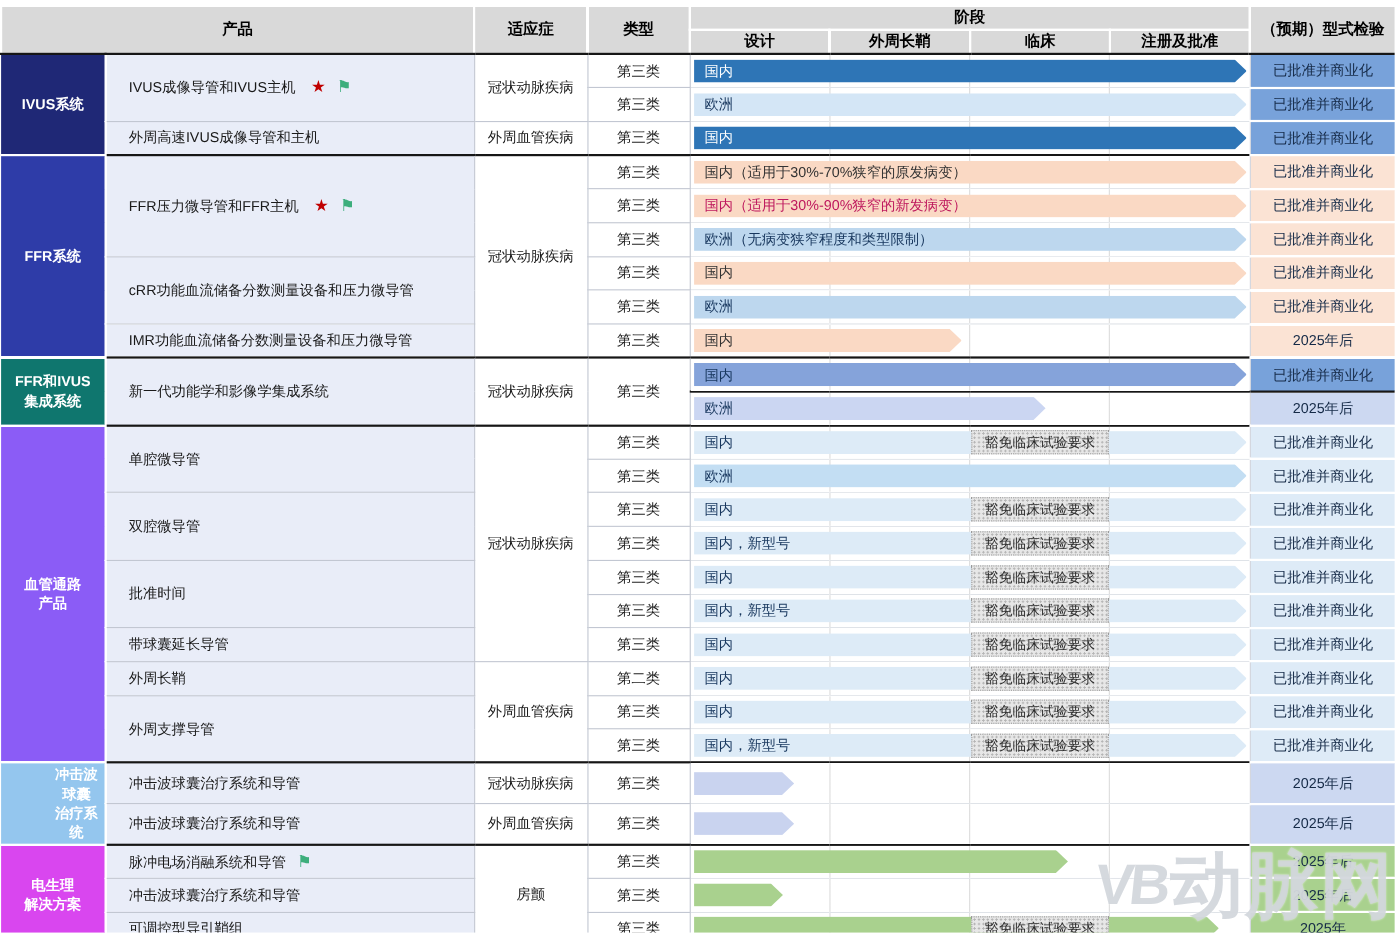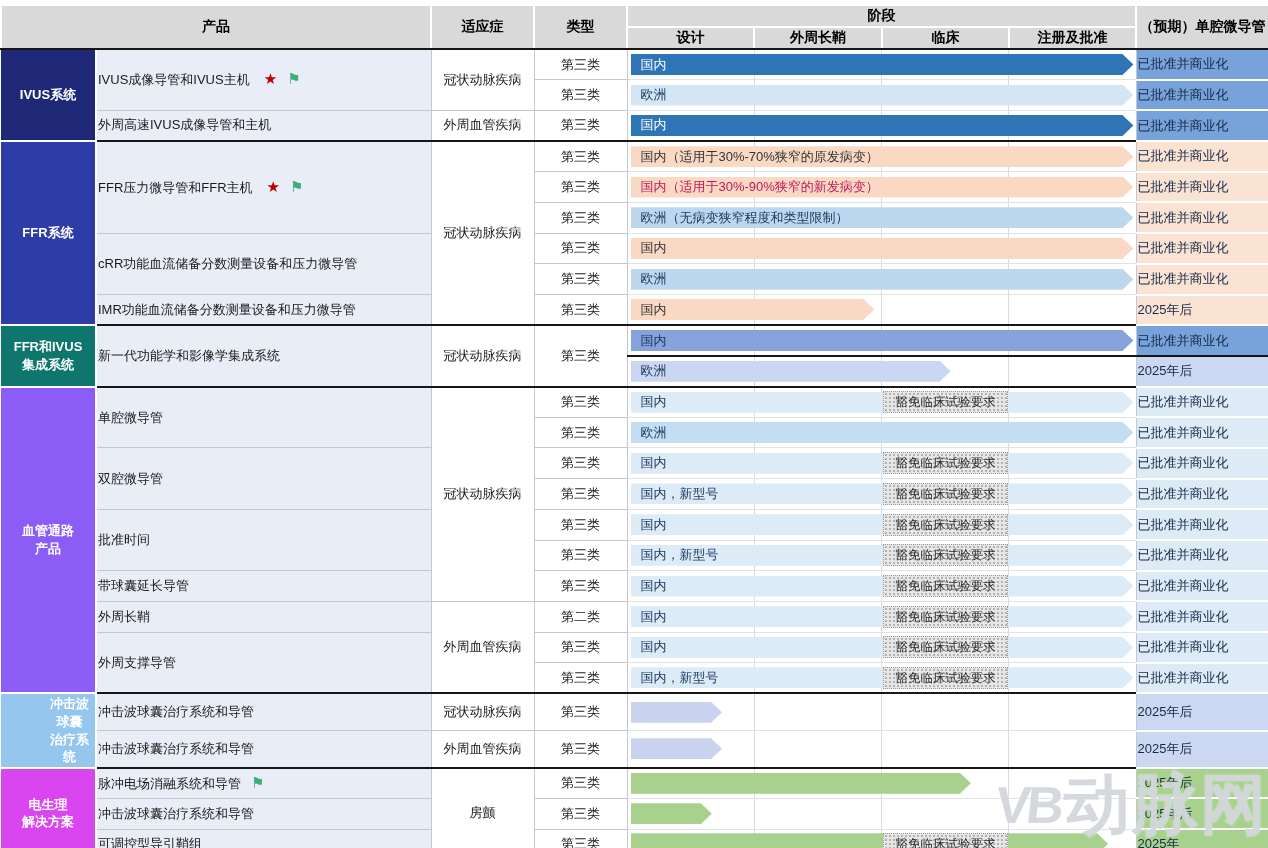--- a/index.html
+++ b/index.html
@@ -9,26 +9,26 @@
   .grid th,.grid td{box-sizing:border-box;overflow:hidden;}
   
   .grid thead th{background:#D9D9D9;border:2px solid #fff;font-weight:bold;font-size:14px;color:#000;height:19px;padding:1px 2px;text-align:center;}
   .grid thead th.bb{border-bottom:2px solid #161616;}
   
   .grid tbody tr{height:30.7px;}
   .grid tbody td{font-size:13px;vertical-align:middle;}
   .group-cell{color:#fff;font-weight:bold;text-align:center;white-space:pre-line;font-size:13.5px;line-height:1.35;border-right:2px solid #fff;}
   tr.sec td{border-top:2px solid #161616;}
   tr.sec td.group-cell{border-top:2px solid #fff;}
-  .product-cell{background:#E9EDF8;border:1px solid #C2C7D2;text-align:left;padding:0 8px 0 1px;}
+  .product-cell{background:#E9EDF8;border:1px solid #C2C7D2;text-align:left;padding:0 8px 0 20px;}
   .indication-cell,.type-cell{background:#fff;border:1px solid #C2C7D2;text-align:center;}
   .stage-cell{position:relative;background:#fff;border-bottom:1px solid #DFE3E8;border-right:1px solid #C2C7D2;border-left:1px solid #C2C7D2;padding:0;
     background-image:linear-gradient(#DCDCDC,#DCDCDC),linear-gradient(#DCDCDC,#DCDCDC),linear-gradient(#DCDCDC,#DCDCDC);
     background-size:1px 100%,1px 100%,1px 100%;background-position:25% 0,50% 0,75% 0;background-repeat:no-repeat;}
-  .time-cell{border-bottom:2px solid #fff;border-left:1px solid #C2C7D2;}
+  .time-cell{text-align:center;border-bottom:2px solid #fff;border-left:1px solid #C2C7D2;}
   tr.divider td.stage-cell,tr.divider td.time-cell{border-bottom:2px solid #161616;}
   .bar{position:relative;height:21px;margin-left:3px;display:flex;align-items:center;padding-left:10px;box-sizing:border-box;min-width:22px;
     clip-path:polygon(0 0,calc(100% - 11px) 0,100% 50%,calc(100% - 11px) 100%,0 100%);font-size:13px;white-space:nowrap;}
   .exempt{position:absolute;left:50.3%;top:50%;transform:translateY(-50%);width:24.6%;height:22px;line-height:20px;text-align:center;
     font-size:12.5px;color:#2b2b2b;background-color:#E7E7E7;border:1px dotted #9A9A9A;box-sizing:border-box;
     background-image:radial-gradient(circle,#B3B3B3 1px,transparent 1px);background-size:4px 4px;z-index:2;}
   .star{color:#C00000;font-size:15px;margin-left:14px;}
   .flag{color:#3DAE7C;font-size:15px;margin-left:10px;}
   .watermark{position:absolute;right:0;top:760px;display:flex;align-items:center;gap:4px;pointer-events:none;z-index:5;
     color:rgba(206,210,216,0.85);font-weight:bold;text-shadow:0 0 2px rgba(255,255,255,0.7);}
@@ -50,21 +50,21 @@
         <col style="width:127px">
         <col style="width:127px">
       <col style="width:133px">
     </colgroup>
     <thead>
       <tr>
         <th colspan="2" rowspan="2" class="bb">产品</th>
         <th rowspan="2" class="bb">适应症</th>
         <th rowspan="2" class="bb">类型</th>
         <th colspan="4">阶段</th>
-        <th rowspan="2" class="bb">（预期）单腔微导管</th>
+        <th rowspan="2" class="bb">（预期）型式检验</th>
       </tr>
       <tr>
         <th class="bb">设计</th>
         <th class="bb">外周长鞘</th>
         <th class="bb">临床</th>
         <th class="bb">注册及批准</th>
       </tr>
     </thead>
     <tbody id="tbody">
         <tr class="sec">

